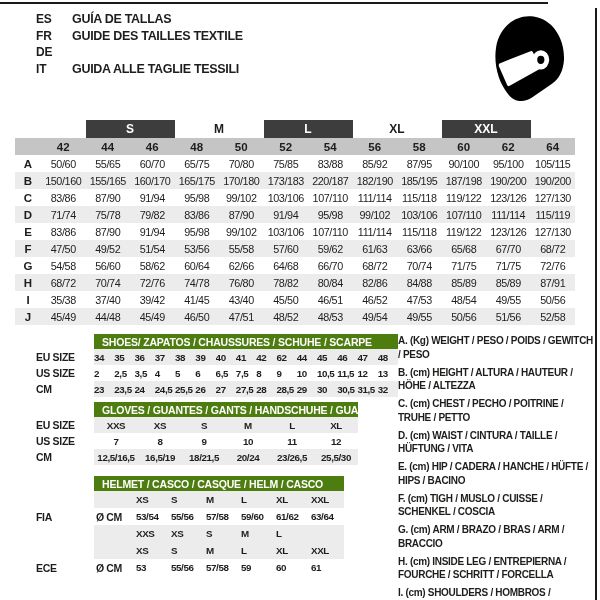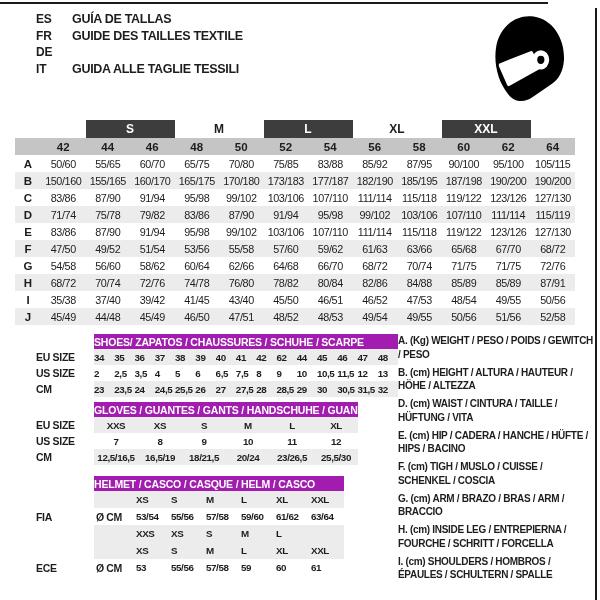--- a/index.html
+++ b/index.html
@@ -29,21 +29,21 @@
   #main .band { font-weight:700; font-size:12px; text-align:center; color:#1d1d1b; }
   #main .band.dark { background:#3d3d3d; color:#ffffff; }
   #main .colrow th, #main .colrow td { background:#c5c5c5; height:17px; font-weight:700; font-size:11.5px; text-align:center; }
   #main tbody tr { height:17px; }
   #main tbody th { font-weight:700; font-size:11.5px; text-align:center; }
   #main tbody td { font-size:10.8px; text-align:center; letter-spacing:-0.4px; }
   #main tbody tr:nth-child(even) th, #main tbody tr:nth-child(even) td { background:#ececec; }
 
   
   .sub { position:absolute; }
-  .sub .bar { background:#a21caf; color:#ffffff; font-weight:700; font-size:10.5px; text-align:left; padding-left:0; height:15px; letter-spacing:-0.2px; }
+  .sub .bar { background:#4d7c0f; color:#ffffff; font-weight:700; font-size:10.5px; text-align:left; padding-left:8px; height:15px; letter-spacing:-0.2px; }
   .sub tbody tr { height:16px; }
   .sub tbody th { font-weight:700; font-size:10.5px; text-align:left; padding-left:6px; letter-spacing:-0.3px;margin-top:44px; }
   .sub tbody td { font-weight:700; font-size:9.8px; letter-spacing:-0.4px; }
 
   #shoes { left:30px; top:334px; width:368px; }
   #shoes .s-lbl { width:64px; }
   #shoes tbody td { text-align:left; }
   #shoes tbody tr:nth-child(odd) td { background:#ececec; }
 
   #gloves { left:30px; top:402px; width:328px; }
@@ -155,21 +155,21 @@
         <td class="val">105/115</td>
       </tr>
       <tr>
         <th class="lbl">B</th>
         <td class="val">150/160</td>
         <td class="val">155/165</td>
         <td class="val">160/170</td>
         <td class="val">165/175</td>
         <td class="val">170/180</td>
         <td class="val">173/183</td>
-        <td class="val">177/187</td>
+        <td class="val">220/187</td>
         <td class="val">182/190</td>
         <td class="val">185/195</td>
         <td class="val">187/198</td>
         <td class="val">190/200</td>
         <td class="val">190/200</td>
       </tr>
       <tr>
         <th class="lbl">C</th>
         <td class="val">83/86</td>
         <td class="val">87/90</td>
@@ -489,19 +489,20 @@
         <td class="val">59</td>
         <td class="val">60</td>
         <td class="val">61</td>
       </tr>
     </tbody>
 </table>
 
 <div class="legend">
   <div class="legend-item">A. (Kg) WEIGHT / PESO / POIDS / GEWITCH / PESO</div>
     <div class="legend-item">B. (cm) HEIGHT / ALTURA / HAUTEUR / HÖHE / ALTEZZA</div>
+    <div class="legend-item">C. (cm) CHEST / PECHO / POITRINE / TRUHE / PETTO</div>
     <div class="legend-item">D. (cm) WAIST / CINTURA / TAILLE / HÜFTUNG / VITA</div>
     <div class="legend-item">E. (cm) HIP / CADERA / HANCHE / HÜFTE / HIPS /  BACINO</div>
     <div class="legend-item">F.  (cm) TIGH / MUSLO / CUISSE / SCHENKEL / COSCIA</div>
     <div class="legend-item">G. (cm) ARM  / BRAZO / BRAS / ARM / BRACCIO</div>
     <div class="legend-item">H. (cm) INSIDE LEG / ENTREPIERNA / FOURCHE / SCHRITT / FORCELLA</div>
     <div class="legend-item">I.  (cm) SHOULDERS / HOMBROS / ÉPAULES / SCHULTERN / SPALLE</div>
 </div>
 
 </body></html>

